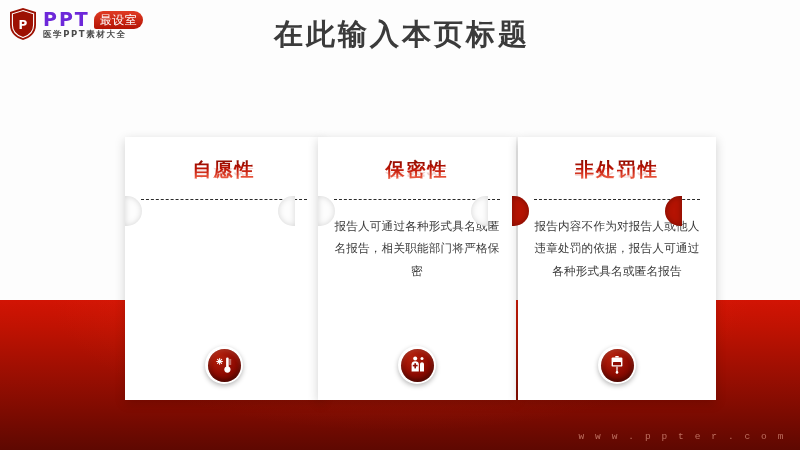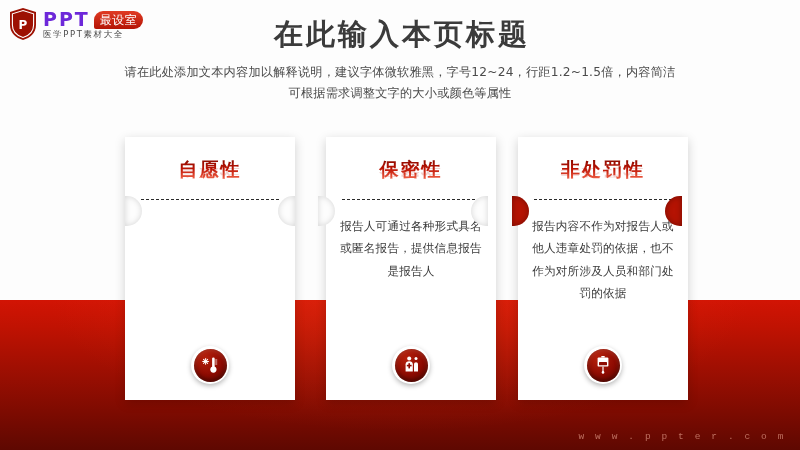--- a/index.html
+++ b/index.html
@@ -30,43 +30,43 @@
   .logo-row1{ display:flex; align-items:center; gap:4px; }
   .ppt-word{
     font-size:19px; font-weight:bold; letter-spacing:2px; line-height:1;
     color:#6d28d9; font-family:"DejaVu Sans","Liberation Sans",sans-serif;
   }
   .badge{
     background:linear-gradient(to bottom,#e03b24,#b41405);
     color:#fff; font-size:12px; line-height:1; padding:3px 6px 3px 6px;
     border-radius:9px 9px 9px 2px; letter-spacing:.5px; white-space:nowrap;
   }
-  .logo-sub{ font-size:8.5px; color:#4a4a4a; letter-spacing:1.6px; line-height:1; white-space:nowrap; }
+  .logo-sub{ font-size:8.5px; color:#4a4a4a; letter-spacing:1.6px; line-height:1; white-space:nowrap;font-weight:bold; }
 
   
   .page-title{
     position:absolute; top:16px; left:4px; right:0; text-align:center;
     font-size:29px; font-weight:bold; color:#3b3b3b; letter-spacing:3px;
     line-height:1.25;
   }
   .page-desc{
     position:absolute; top:62px; left:0; right:0; text-align:center;
     font-size:12.2px; color:#4b4b4b; line-height:1.75; letter-spacing:.2px;
   }
   .page-desc span{ display:block; }
 
   
   .cards{ position:absolute; left:0; top:0; width:800px; height:450px; }
   .card{
-    position:absolute; top:137px; width:170px; height:263px;
+    position:absolute; top:137px; width:198px; height:263px;
     background:#ffffff;
     box-shadow:0 3px 10px rgba(0,0,0,.18);
   }
   .card.c1{ left:125px; }
-  .card.c2{ left:326px; }
+  .card.c2{ left:318px; }
   .card.c3{ left:512px;margin-left:6px; }
 
   
   .notch{
     position:absolute; top:196px; width:17px; height:30px; background:#fdfdfd;
     box-shadow:inset 0 0 6px rgba(0,0,0,.16);
   }
   .notch.l{ border-radius:0 16px 16px 0; }
   .notch.r{ border-radius:16px 0 0 16px; }
   .notch.low{ background:#b51303; box-shadow:inset 0 0 6px rgba(0,0,0,.35); }
@@ -136,24 +136,20 @@
     <div class="logo-text">
       <div class="logo-row1">
         <div class="ppt-word">PPT</div>
         <div class="badge">最设室</div>
       </div>
       <div class="logo-sub">医学PPT素材大全</div>
     </div>
   </div>
 
   <div class="page-title">在此输入本页标题</div>
-  <div class="page-desc">
-    <span>请在此处添加文本内容加以解释说明，建议字体微软雅黑，字号12~24，行距1.2~1.5倍，内容简洁</span>
-    <span>可根据需求调整文字的大小或颜色等属性</span>
-  </div>
 
   <div class="cards">
 
     <div class="card c1">
       <div class="card-title-shadow">自愿性</div>
       <div class="card-title">自愿性</div>
       <div class="dashed"></div>
       <div class="icon-wrap">
         <div class="icon-circle">
           <svg width="20" height="20" viewBox="0 0 20 20">
@@ -174,21 +170,21 @@
         </div>
       </div>
     </div>
     <div class="notch l" style="left:125px;"></div>
     <div class="notch r" style="left:278px;"></div>
 
     <div class="card c2">
       <div class="card-title-shadow">保密性</div>
       <div class="card-title">保密性</div>
       <div class="dashed"></div>
-      <div class="card-body">报告人可通过各种形式具名或匿名报告，提供信息报告是报告人</div>
+      <div class="card-body">报告人可通过各种形式具名或匿名报告，相关职能部门将严格保密</div>
       <div class="icon-wrap">
         <div class="icon-circle">
           <svg width="20" height="20" viewBox="0 0 20 20">
             <g fill="#ffffff">
               <circle cx="8.2" cy="3.6" r="2.0"></circle>
               <path d="M4.6 16.4 L4.6 9.2 C4.6 7.4 6.0 6.3 8.2 6.3 C10.4 6.3 11.8 7.4 11.8 9.2 L11.8 16.4 Z"></path>
               <rect x="7.4" y="8.2" width="1.6" height="5.2" fill="#8e0b02"></rect>
               <rect x="5.8" y="9.8" width="4.8" height="1.6" fill="#8e0b02"></rect>
               <circle cx="15.0" cy="3.4" r="1.5"></circle>
               <path d="M13.0 16.4 L13.0 9.4 C13.0 8.0 13.9 7.2 15.0 7.2 C16.1 7.2 17.0 8.0 17.0 9.4 L17.0 16.4 Z"></path>
@@ -197,21 +193,21 @@
         </div>
       </div>
     </div>
     <div class="notch l" style="left:318px;"></div>
     <div class="notch r" style="left:471px;"></div>
 
     <div class="card c3">
       <div class="card-title-shadow">非处罚性</div>
       <div class="card-title">非处罚性</div>
       <div class="dashed"></div>
-      <div class="card-body">报告内容不作为对报告人或他人违章处罚的依据，也不作为对所涉及人员和部门处罚的依据</div>
+      <div class="card-body">报告内容不作为对报告人或他人违章处罚的依据，报告人可通过各种形式具名或匿名报告</div>
       <div class="icon-wrap">
         <div class="icon-circle">
           <svg width="20" height="20" viewBox="0 0 20 20">
             <g fill="#ffffff">
               <rect x="4.6" y="2.4" width="10.8" height="9.2" rx="1.2"></rect>
               <rect x="8.2" y="0.9" width="3.6" height="1.6" rx="0.6"></rect>
               <rect x="9.4" y="11.6" width="1.2" height="5.4"></rect>
               <circle cx="10.0" cy="17.4" r="1.3"></circle>
             </g>
             <rect x="6.0" y="7.1" width="8.0" height="3.2" rx="0.6" fill="#8e0b02"></rect>

